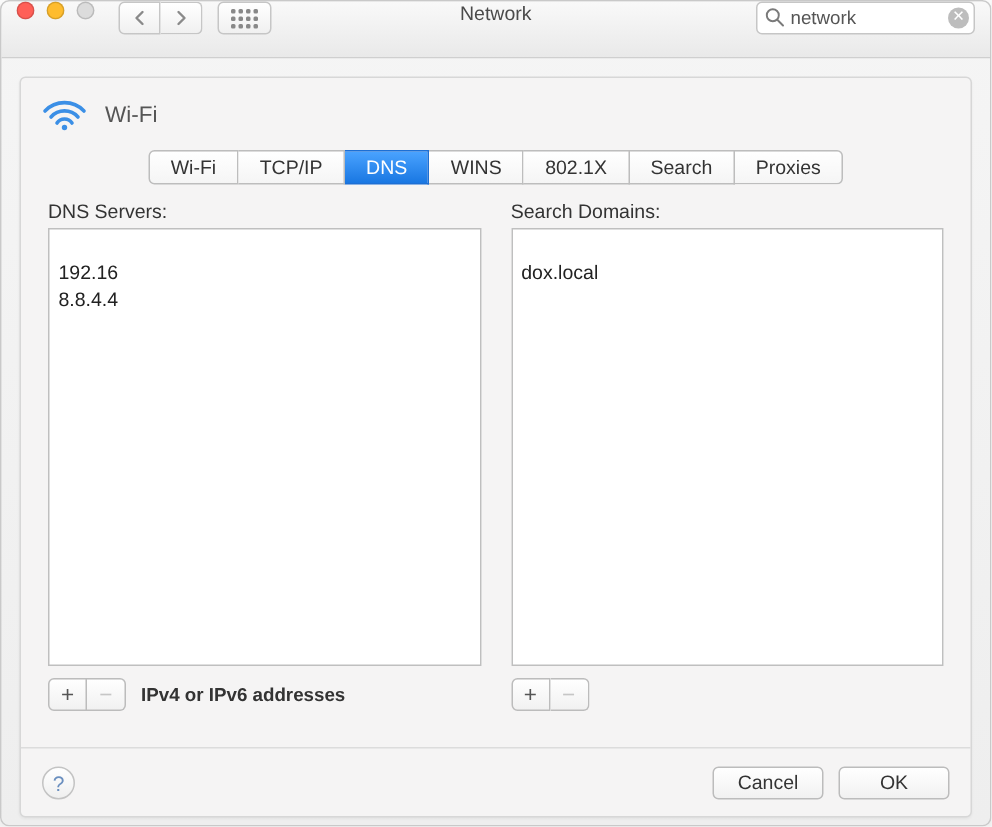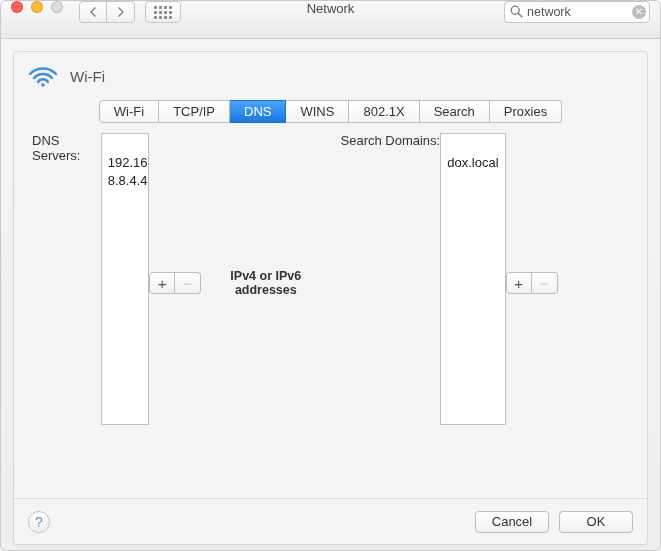--- a/index.html
+++ b/index.html
@@ -106,21 +106,21 @@
     .tab:first-child { border-left:1px solid #bdbdbd; border-radius:4px 0 0 4px; }
     .tab:last-child { border-radius:0 4px 4px 0; }
     .tab.active {
       background: linear-gradient(#4aa3ff,#1977e2);
       color:#fff; border-color:#1d6fd4;
     }
     .columns {
       display:flex; gap: 20px;
       padding: 0 18px;
     }
-    .col { flex:1; display:flex; }
+    .col { flex:1; display:flex; flex-direction:column; }
     .col-label { font-size:13px; color:#333; margin-bottom:4px; }
     .listbox {
       height: 292px;
       background:#fff;
       border:1px solid #bfbfbf;
       padding: 20px 6px;
       font-size:13px; color:#222;
       overflow:auto;
     }
     .listbox div { line-height: 18px; }

